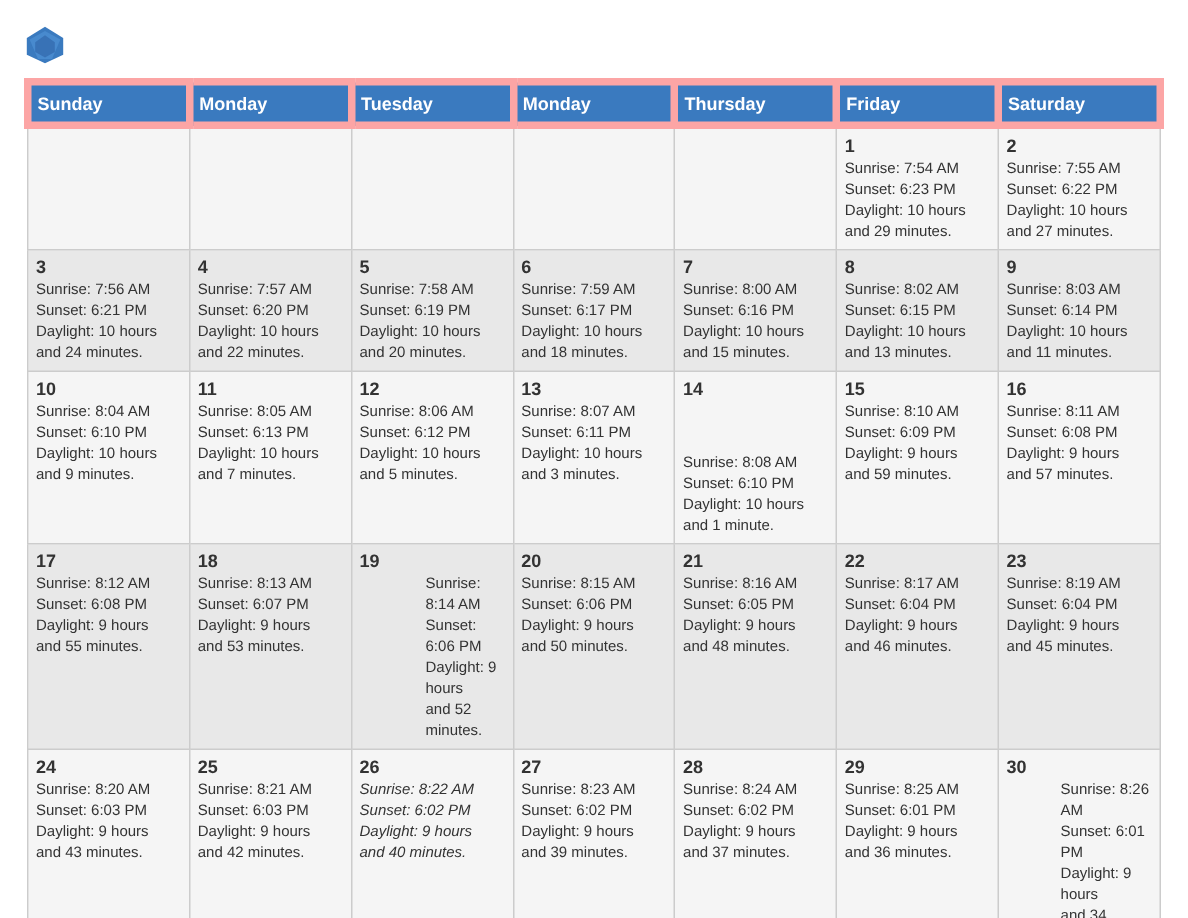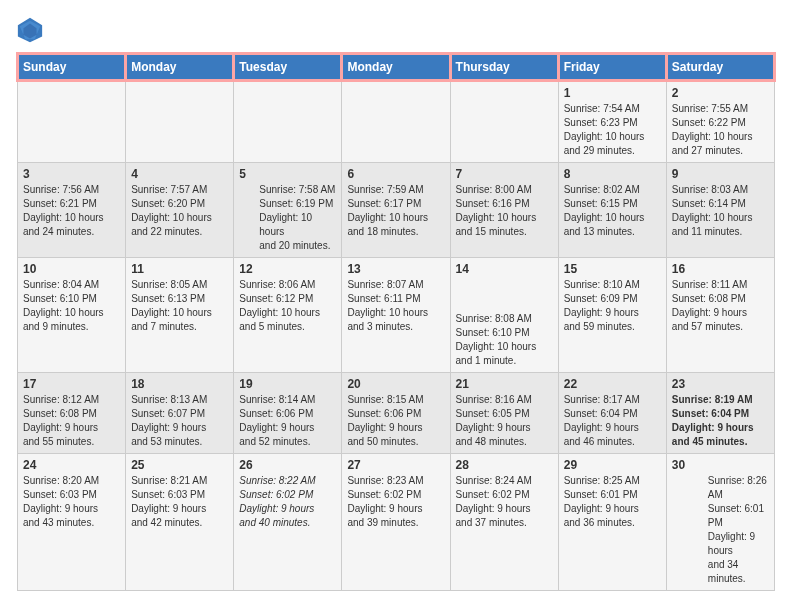--- a/index.html
+++ b/index.html
@@ -49,21 +49,21 @@
       border-collapse: collapse;
       table-layout: fixed;
     }
     thead tr th {
       background-color: #3a7abf;
       color: #fff;
       font-size: 12px;
       font-weight: bold;
       padding: 5px 4px;
       text-align: left;
-      border: 3px solid #fca5a5;
+      border: 5px solid #fca5a5;
     }
     tbody tr td {
       vertical-align: top;
       border: 1px solid #ccc;
       padding: 4px 5px;
       font-size: 10px;
       color: #333;
       min-height: 80px;
       background: #fff;
     }
@@ -156,21 +156,21 @@
         </td>
         <td>
           <span class="day-num">4</span>
           <div class="day-info" style="white-space: pre-line;">Sunrise: 7:57 AM
 Sunset: 6:20 PM
 Daylight: 10 hours
 and 22 minutes.</div>
         </td>
         <td>
           <span class="day-num">5</span>
-          <div class="day-info" style="white-space: pre-line; margin-left: 20px;">Sunrise: 7:58 AM
+          <div class="day-info" style="white-space: pre-line;">Sunrise: 7:58 AM
 Sunset: 6:19 PM
 Daylight: 10 hours
 and 20 minutes.</div>
         </td>
         <td>
           <span class="day-num">6</span>
           <div class="day-info" style="white-space: pre-line;">Sunrise: 7:59 AM
 Sunset: 6:17 PM
 Daylight: 10 hours
 and 18 minutes.</div>
@@ -258,21 +258,21 @@
         </td>
         <td>
           <span class="day-num">18</span>
           <div class="day-info" style="white-space: pre-line;">Sunrise: 8:13 AM
 Sunset: 6:07 PM
 Daylight: 9 hours
 and 53 minutes.</div>
         </td>
         <td>
           <span class="day-num">19</span>
-          <div class="day-info" style="white-space: pre-line;">Sunrise: 8:14 AM
+          <div class="day-info" style="white-space: pre-line; margin-left: 44px;">Sunrise: 8:14 AM
 Sunset: 6:06 PM
 Daylight: 9 hours
 and 52 minutes.</div>
         </td>
         <td>
           <span class="day-num">20</span>
           <div class="day-info" style="white-space: pre-line;">Sunrise: 8:15 AM
 Sunset: 6:06 PM
 Daylight: 9 hours
 and 50 minutes.</div>
@@ -286,21 +286,21 @@
         </td>
         <td>
           <span class="day-num">22</span>
           <div class="day-info" style="white-space: pre-line;">Sunrise: 8:17 AM
 Sunset: 6:04 PM
 Daylight: 9 hours
 and 46 minutes.</div>
         </td>
         <td>
           <span class="day-num">23</span>
-          <div class="day-info" style="white-space: pre-line; font-weight: bold;">Sunrise: 8:19 AM
+          <div class="day-info" style="white-space: pre-line;">Sunrise: 8:19 AM
 Sunset: 6:04 PM
 Daylight: 9 hours
 and 45 minutes.</div>
         </td>
       </tr>
       <tr>
         <td>
           <span class="day-num">24</span>
           <div class="day-info" style="white-space: pre-line;">Sunrise: 8:20 AM
 Sunset: 6:03 PM

